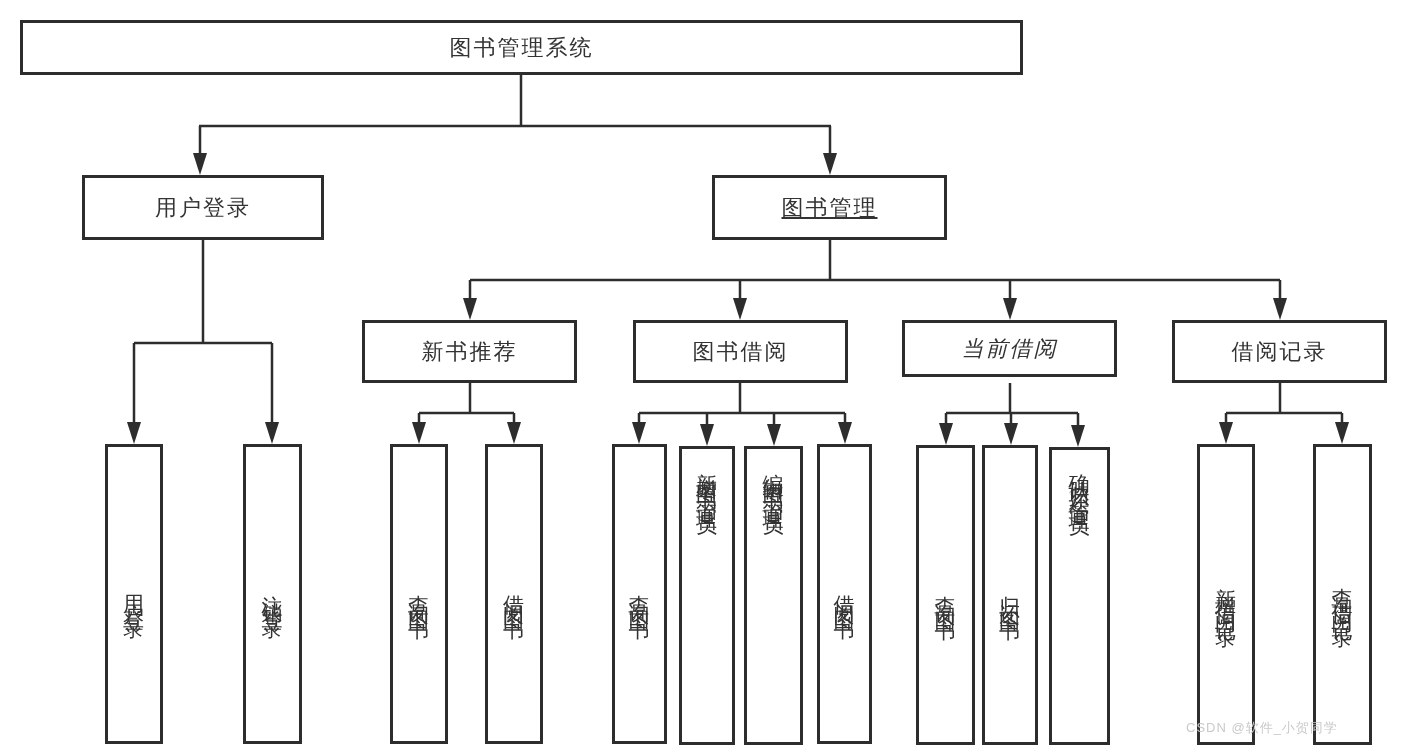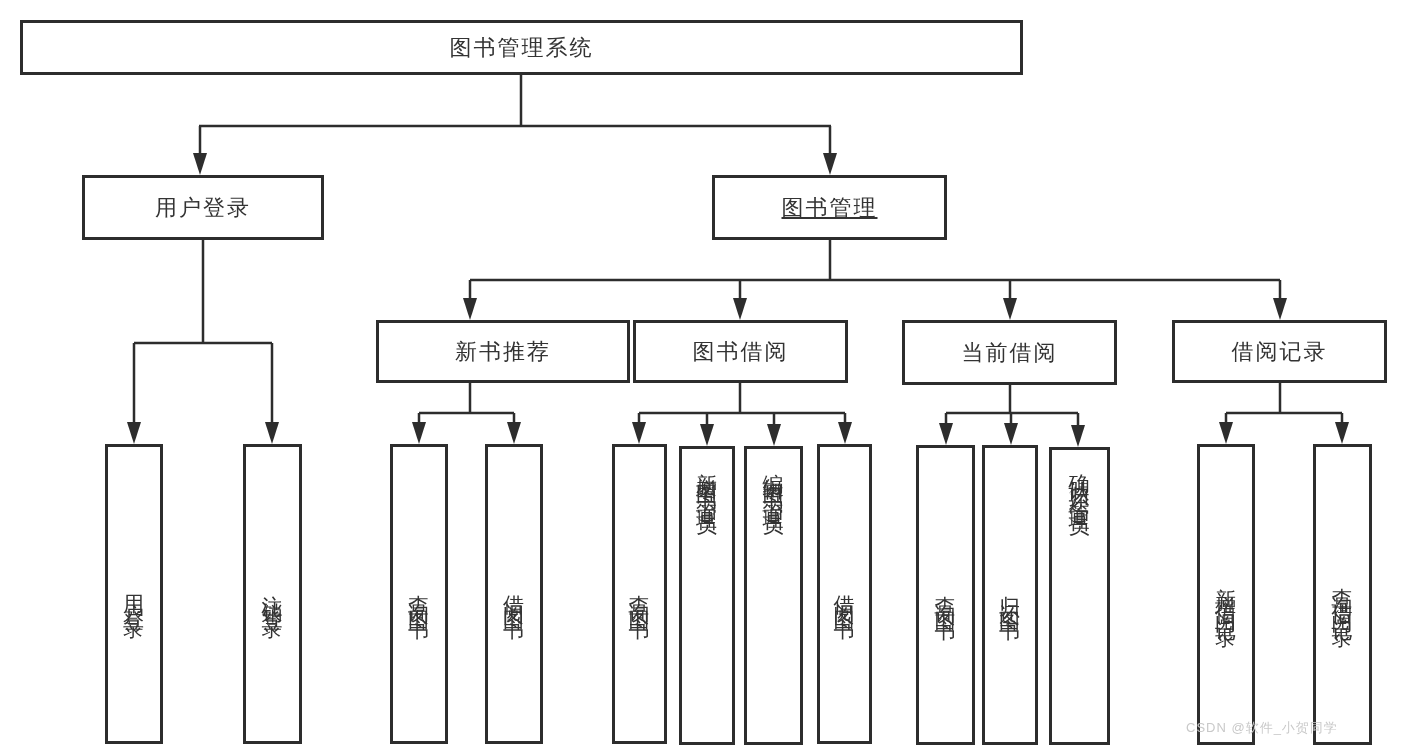--- a/index.html
+++ b/index.html
@@ -92,27 +92,27 @@
     <span class="hlabel">图书管理系统</span>
   </div>
 
   <div class="node" style="left:82px; top:168px; width:242px; height:65px;">
     <span class="hlabel">用户登录</span>
   </div>
   <div class="node" style="left:712px; top:168px; width:235px; height:65px;text-decoration:underline;">
     <span class="hlabel">图书管理</span>
   </div>
 
-  <div class="node" style="left:376px; top:313px; width:254px; height:63px;">
+  <div class="node" style="left:362px; top:313px; width:215px; height:63px;">
     <span class="hlabel">新书推荐</span>
   </div>
   <div class="node" style="left:633px; top:313px; width:215px; height:63px;">
     <span class="hlabel">图书借阅</span>
   </div>
-  <div class="node" style="left:902px; top:313px; width:215px; height:65px;">
+  <div class="node" style="left:902px; top:313px; width:215px; height:57px;font-style:italic;">
     <span class="hlabel">当前借阅</span>
   </div>
   <div class="node" style="left:1172px; top:313px; width:215px; height:63px;">
     <span class="hlabel">借阅记录</span>
   </div>
 
   <div class="node vbox" style="left:105px; top:437px; width:58px; height:300px;">
     <span>用户登录</span>
   </div>
   <div class="node vbox" style="left:243px; top:437px; width:59px; height:300px;">

